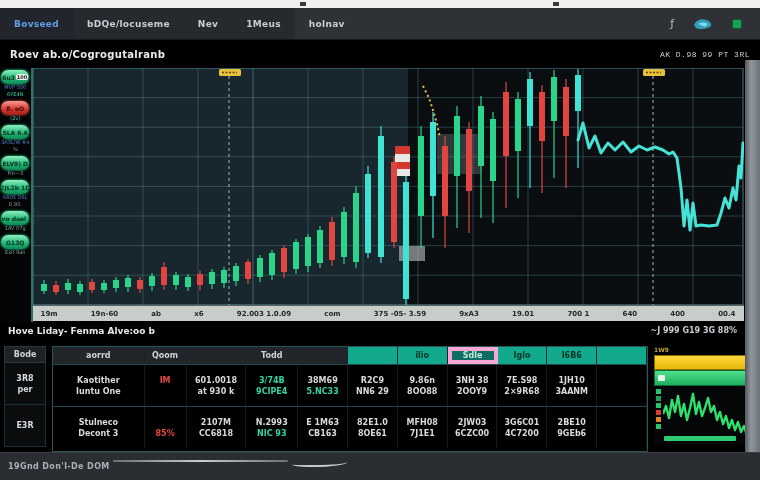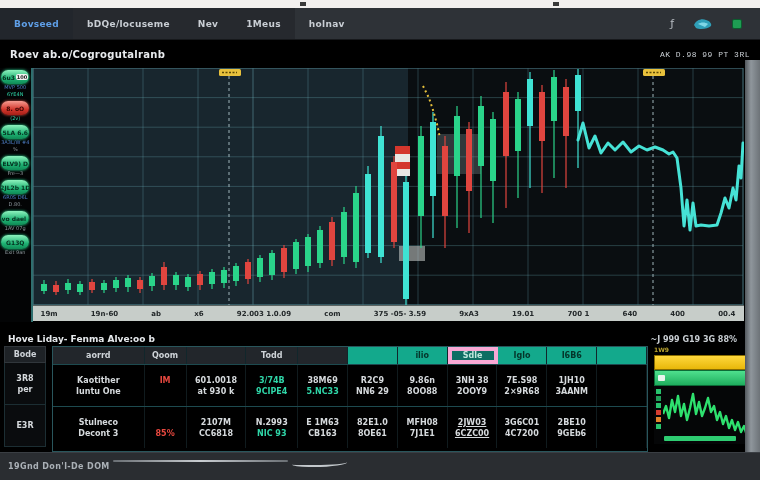--- a/index.html
+++ b/index.html
@@ -44,21 +44,21 @@
 
   .chart-wrap { position:relative; width:747px; height:100%; }
   .chart-svg { display:block; background:#000; }
   .axis-strip { position:absolute; left:0; top:237px; width:711px; height:16px; background:#c7cdc9;
                 display:flex; align-items:center; justify-content:space-between; padding:0 8px;
                 border-top:1px solid #5c6462; }
   .axis-strip span { font-size:7px; font-weight:bold; color:#23282a; white-space:nowrap; }
 
   
   .section-header { position:absolute; top:326px; left:0; width:745px; height:18px; background:#000;
-                    display:flex; align-items:flex-end; justify-content:space-between; padding:0 8px; }
+                    display:flex; align-items:flex-start; justify-content:space-between; padding:0 8px; }
   .section-title { color:#e6e9ec; font-size:9px; font-weight:bold; }
   .section-info { color:#c7ccd1; font-size:8px; font-weight:bold; }
 
   
   .bottom-area { position:absolute; top:346px; left:4px; width:752px; height:106px; display:flex; gap:6px; }
   .bode-col { width:42px; display:flex; flex-direction:column; }
   .main-table { width:596px; display:flex; flex-direction:column; border:1px solid #29565c; }
   .t-headrow, .t-row { display:flex; }
   .t-headrow { height:17px; }
   .t-row { height:42px; border-top:1px solid #1d4a4f; }
@@ -411,21 +411,21 @@
             <div>CB163</div>
           </div>
           <div class="cell" style="width: 50px;">
             <div>82E1.0</div>
             <div>8OE61</div>
           </div>
           <div class="cell" style="width: 50px;">
             <div>MFH08</div>
             <div>7J1E1</div>
           </div>
-          <div class="cell" style="width: 50px; text-decoration: underline;">
+          <div class="cell" style="width: 50px;">
             <div>2JW03</div>
             <div>6CZC00</div>
           </div>
           <div class="cell" style="width: 50px;">
             <div>3G6C01</div>
             <div>4C7200</div>
           </div>
           <div class="cell" style="width: 50px;">
             <div>2BE10</div>
             <div>9GEb6</div>

